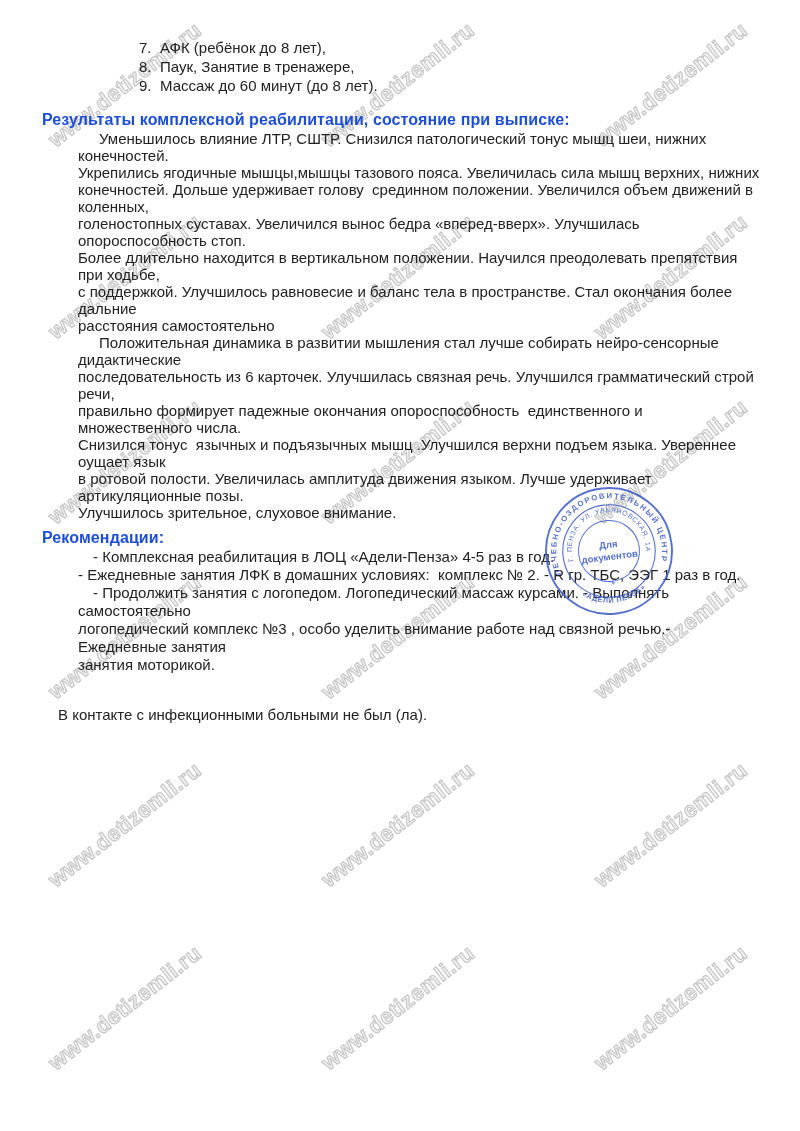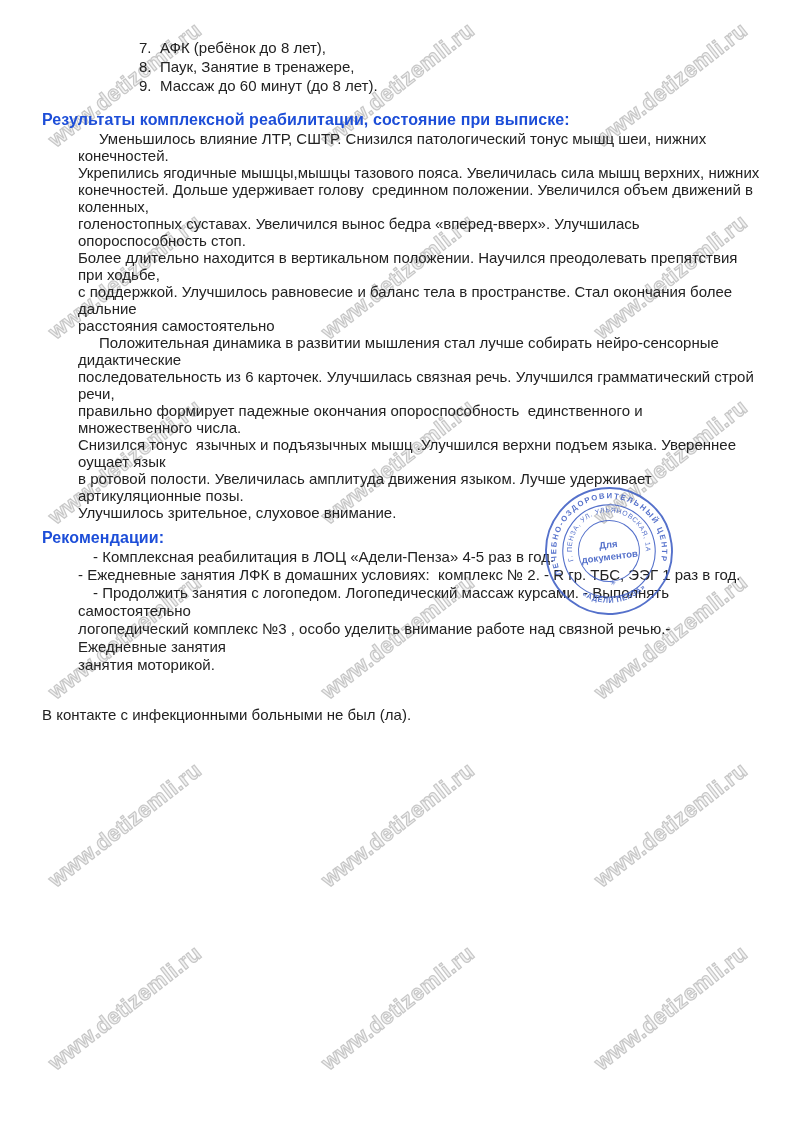--- a/index.html
+++ b/index.html
@@ -29,21 +29,21 @@
   h2.sec{
     font-size:16px;font-weight:bold;color:#1d4ed8;
     margin:15px 0 0 0;line-height:20px;letter-spacing:.1px;
   }
   .body-block{margin:0;}
   .line{line-height:17px;white-space:pre-wrap;margin-left:36px;}
   .ind{text-indent:21px;}
   .ind-s{text-indent:15px;}
   .rec-block .line{line-height:18px;}
   h2.rec{margin:7px 0 0 0;}
-  .contact{margin-top:32px;line-height:18px;white-space:pre-wrap;}
+  .contact{margin-top:32px;line-height:18px;white-space:pre-wrap;margin-left:16px;}
   
   .stamp{
     position:absolute;z-index:3;left:543px;top:485px;width:132px;height:132px;
     transform:rotate(-7deg);opacity:.88;
   }
   .stamp text{font-family:"Liberation Sans",sans-serif;}
 </style>
 </head>
 <body>
 

